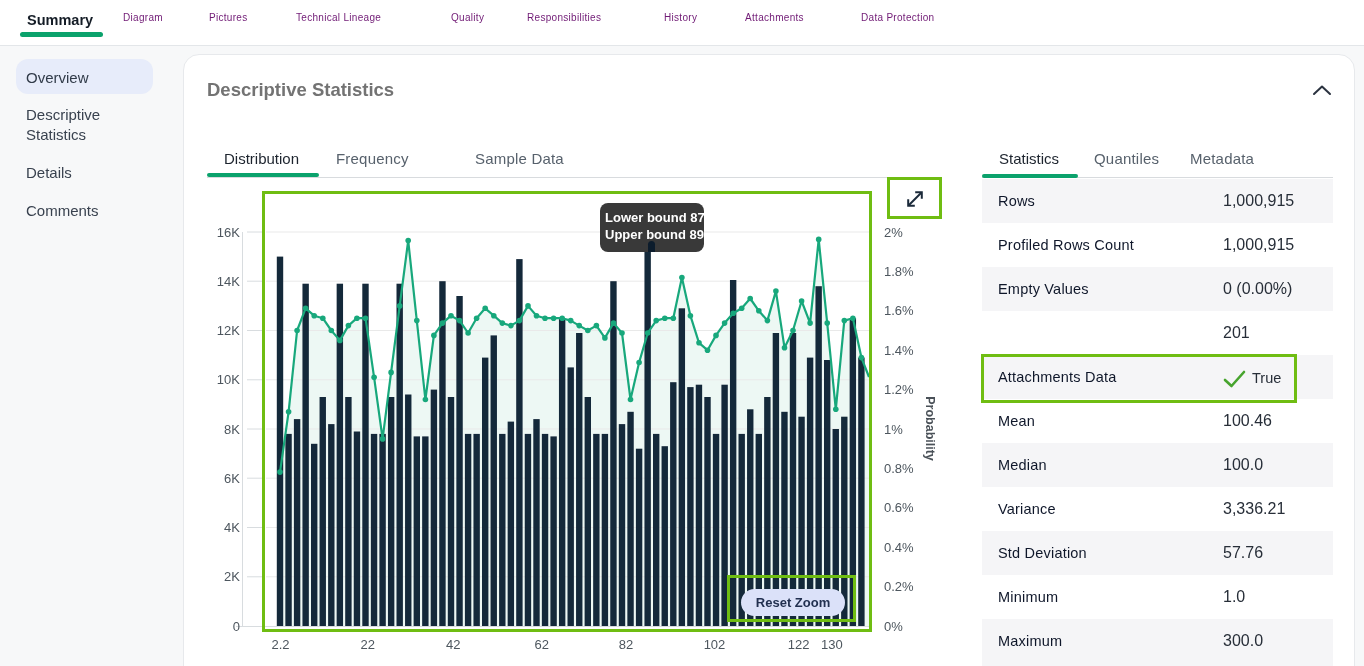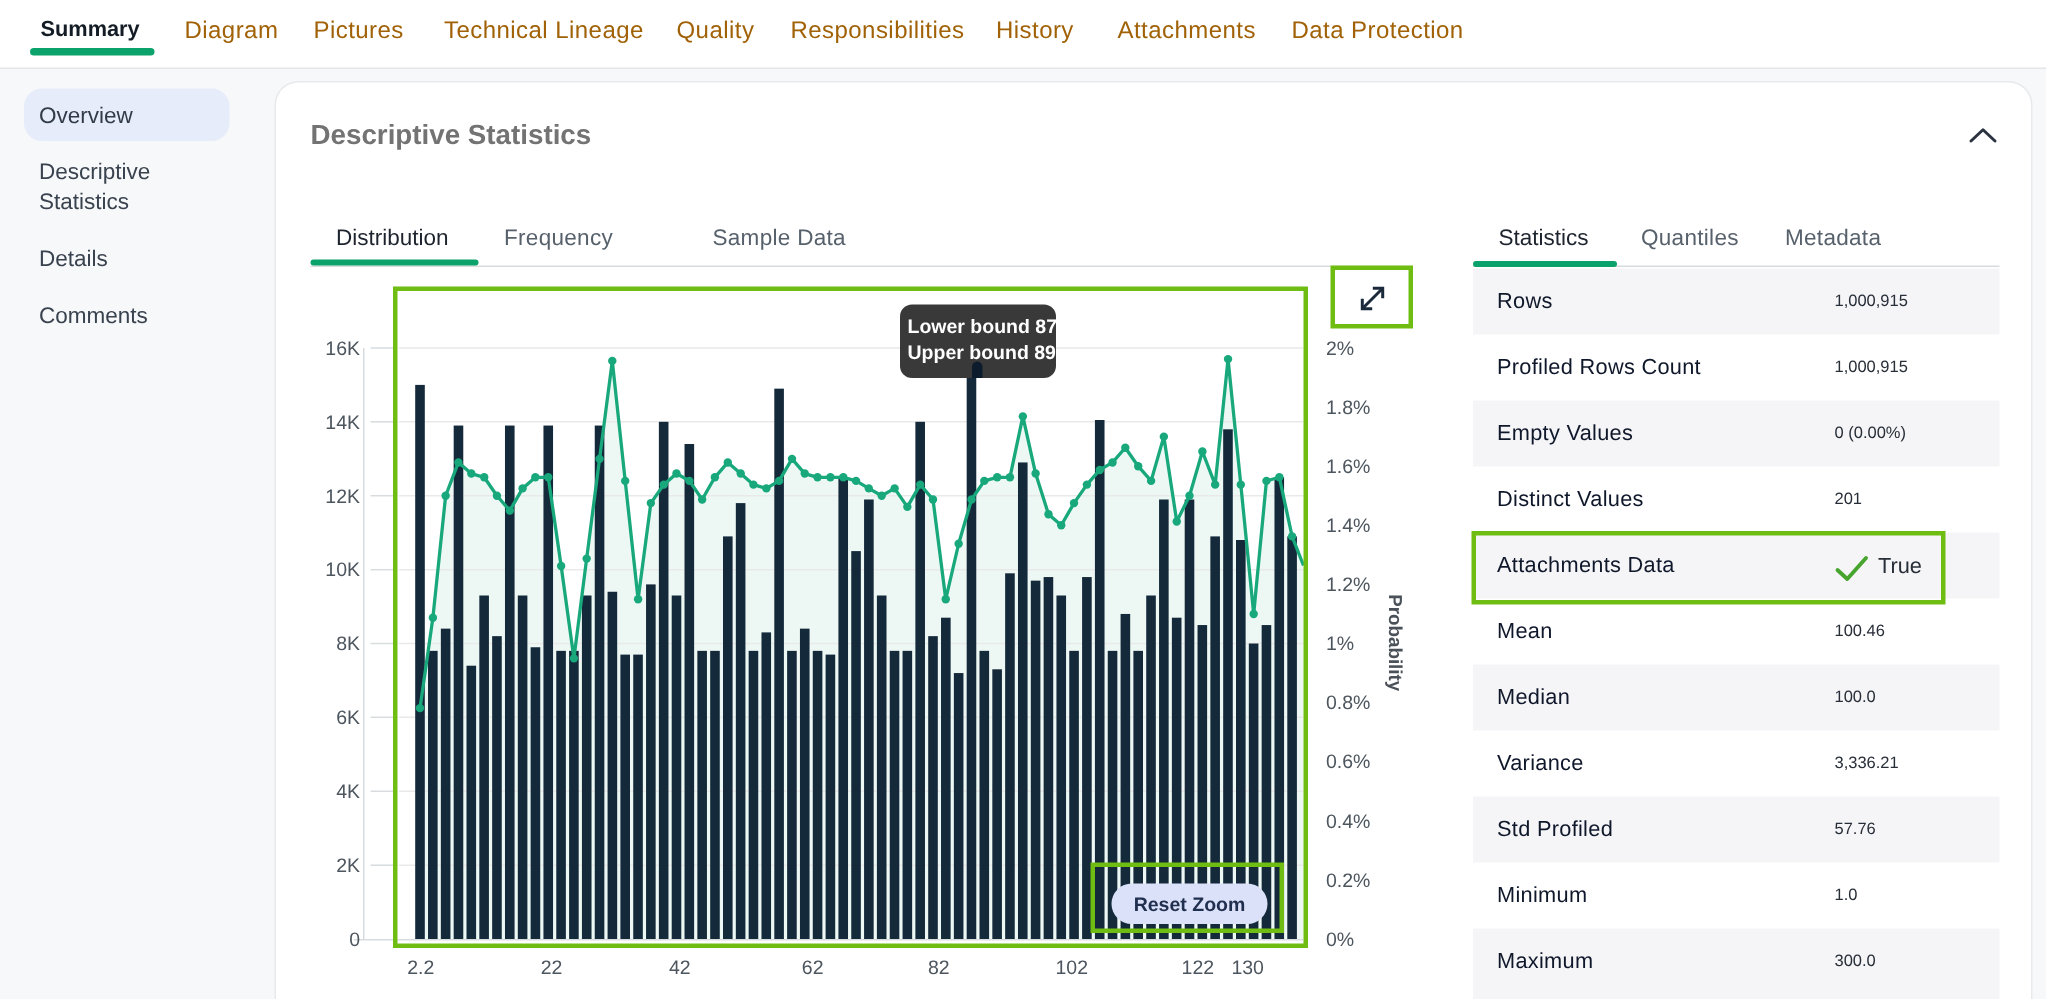--- a/index.html
+++ b/index.html
@@ -1,24 +1,24 @@
 <!DOCTYPE html>
 <html><head>
 <meta charset="utf-8">
 <style>
   html,body{margin:0;padding:0}
   body{width:1364px;height:666px;overflow:hidden;position:relative;background:#f7f8f9;font-family:"Liberation Sans",sans-serif;}
   .abs{position:absolute}
-  .navlbl{position:absolute;top:12px;font-size:16px;letter-spacing:0.3px;color:#a16207;white-space:nowrap}
+  .navlbl{position:absolute;top:12px;font-size:10px;letter-spacing:0.3px;color:#701a75;white-space:nowrap}
   .sbtxt{position:absolute;font-size:15px;color:#39424f;white-space:nowrap;line-height:20px}
   .tab{position:absolute;top:150px;font-size:15px;letter-spacing:0.2px;color:#57616c;white-space:nowrap}
   .tab.on{color:#1d242e;font-weight:normal;font-size:15px;letter-spacing:0}
   .row{position:absolute;left:982px;width:351px;height:44px}
   .row .lab{position:absolute;left:16px;top:0;line-height:44px;font-size:14.5px;letter-spacing:0.2px;color:#0f172a}
-  .row .val{position:absolute;left:241px;top:0;line-height:44px;font-size:11px;color:#272e38}
+  .row .val{position:absolute;left:241px;top:0;line-height:44px;font-size:16px;color:#272e38}
   .gray{background:#f5f5f7}
 </style>
 </head>
 <body>
 
 <div class="abs" style="left:0;top:0;width:1364px;height:45px;background:#fff;border-bottom:1px solid #e3e6e9"></div>
 <span class="navlbl" style="left:27px;color:#141c26;font-weight:bold;font-size:14.5px;letter-spacing:0">Summary</span>
 <span class="navlbl" style="left:123px">Diagram</span>
 <span class="navlbl" style="left:209px">Pictures</span>
 <span class="navlbl" style="left:296px">Technical Lineage</span>
@@ -272,40 +272,39 @@
   </div>
 <div class="row" style="top:223px">
     <span class="lab">Profiled Rows Count</span>
     <span class="val">1,000,915</span>
   </div>
 <div class="row gray" style="top:267px">
     <span class="lab">Empty Values</span>
     <span class="val">0 (0.00%)</span>
   </div>
 <div class="row" style="top:311px">
-    <span class="lab">Distinct Values</span>
     <span class="val">201</span>
   </div>
 <div class="row gray" style="top:355px">
     <span class="lab">Attachments Data</span>
   </div>
 <div class="row" style="top:399px">
     <span class="lab">Mean</span>
     <span class="val">100.46</span>
   </div>
 <div class="row gray" style="top:443px">
     <span class="lab">Median</span>
     <span class="val">100.0</span>
   </div>
 <div class="row" style="top:487px">
     <span class="lab">Variance</span>
     <span class="val">3,336.21</span>
   </div>
 <div class="row gray" style="top:531px">
-    <span class="lab">Std Profiled</span>
+    <span class="lab">Std Deviation</span>
     <span class="val">57.76</span>
   </div>
 <div class="row" style="top:575px">
     <span class="lab">Minimum</span>
     <span class="val">1.0</span>
   </div>
 <div class="row gray" style="top:619px;height:47px">
     <span class="lab">Maximum</span>
     <span class="val">300.0</span>
   </div>

